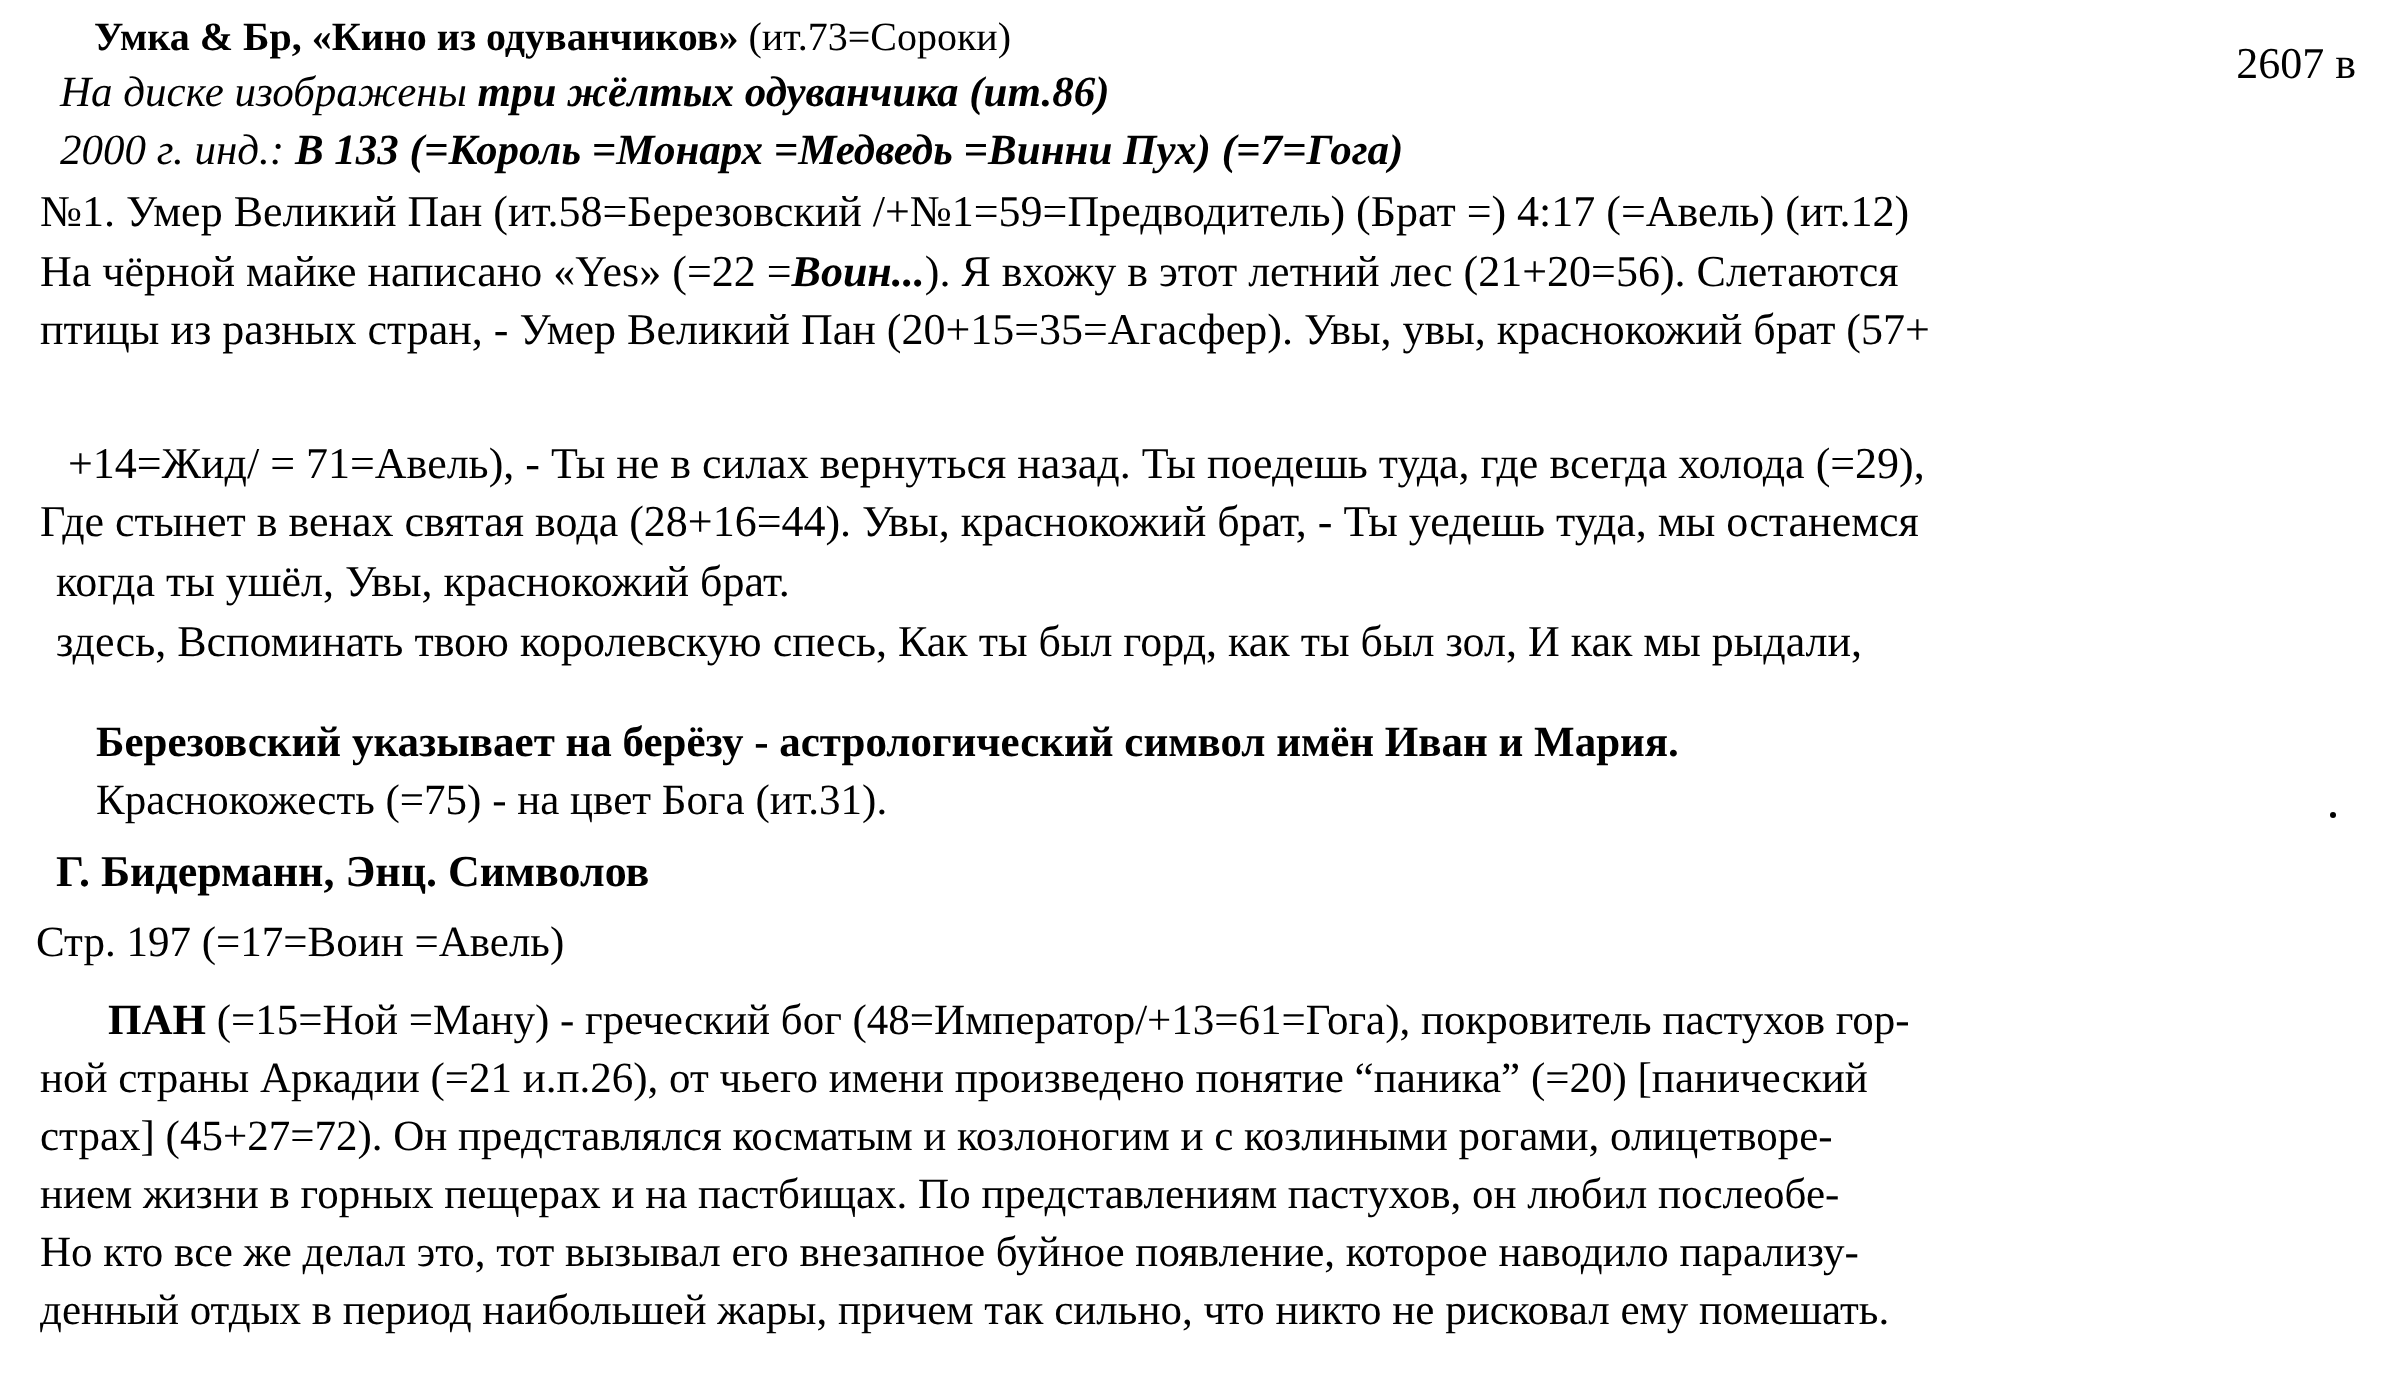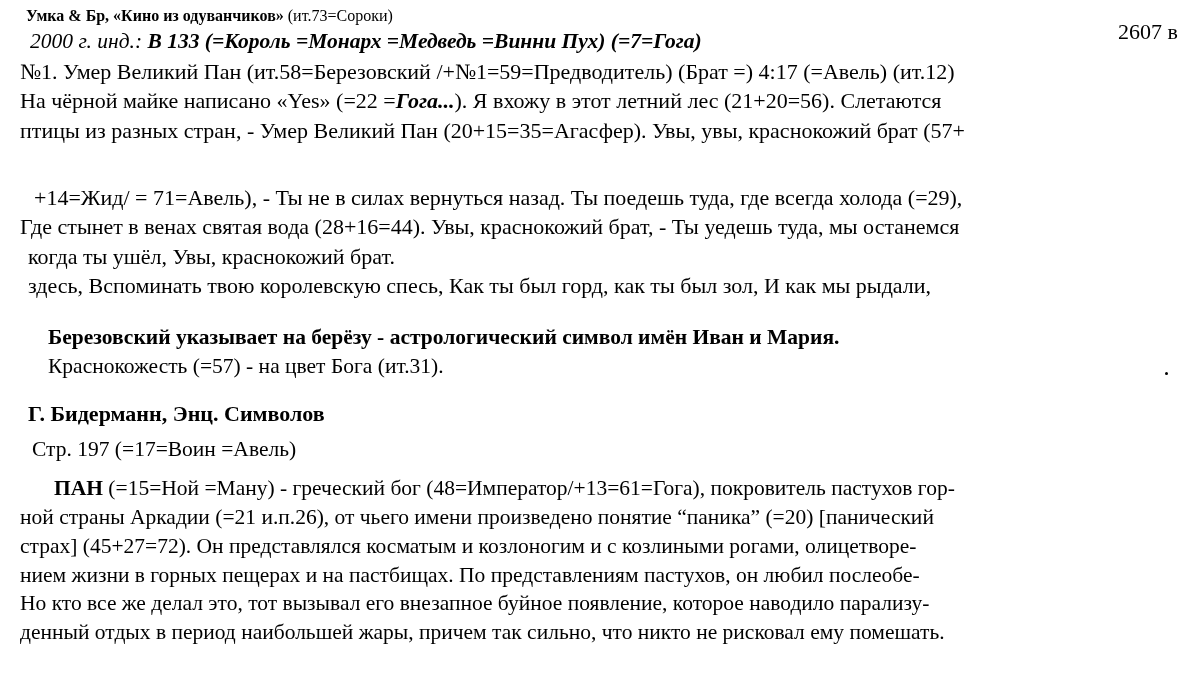--- a/index.html
+++ b/index.html
@@ -27,23 +27,23 @@
     right: 22px;
     font-family: "Liberation Serif", serif;
     font-size: 22px;
     line-height: 1.1;
     white-space: nowrap;
   }
   .b { font-weight: bold; }
   .bi { font-weight: bold; font-style: italic; }
 
   .title-line {
-    font-size: 16px;
+    font-size: 20px;
     line-height: 1.3;
-    margin-left: 8px;
+    margin-left: 29px;
     white-space: nowrap;
   }
   .title-line .b { font-weight: bold; }
 
   .ital-line {
     font-style: italic;
     font-size: 21.5px;
     line-height: 1.35;
     margin-left: 12px;
     white-space: nowrap;
@@ -81,28 +81,27 @@
     width: 3px;
     height: 3px;
     background: #000;
     border-radius: 50%;
   }
 
   .section-head {
     font-weight: bold;
     font-size: 22px;
     line-height: 1.4;
-    margin-top: 18px;
+    margin-top: 6px;
     margin-left: 10px;
     white-space: nowrap;
   }
   .subline {
     font-size: 21.5px;
     line-height: 1.4;
-    margin-left: 14px;
     margin-top: 4px;
     white-space: nowrap;
   }
   .pan-block {
     margin-top: 10px;
     margin-left: 2px;
     margin-right: 2px;
   }
   .pan-block .row {
     font-size: 21.5px;
@@ -115,41 +114,44 @@
 <body>
 
 <div class="page">
 
   <div class="page-number">2607 в</div>
 
   <div class="title-line">
     <span class="b">Умка &amp; Бр, «Кино из одуванчиков»</span><span> (ит.73=Сороки)</span>
   </div>
 
+  <div class="ital-line">
+    <span>На диске изображены </span><span class="bi">три жёлтых одуванчика (ит.86)</span>
+  </div>
 
   <div class="ital-line">
     <span>2000 г. инд.: </span><span class="bi">В 133 (=Король =Монарх =Медведь =Винни Пух) (=7=Гога)</span>
   </div>
 
   <div class="body-block">
     <div class="row">№1. Умер Великий Пан (ит.58=Березовский /+№1=59=Предводитель)   (Брат =) 4:17 (=Авель) (ит.12)</div>
 
     <div class="row">
-      <span>На чёрной майке написано «Yes» (=22 =</span><span class="bi">Гога...</span><span>). Я вхожу в этот летний лес (21+20=56). Слетаются</span>
+      <span>На чёрной майке написано «Yes» (=22 =</span><span class="bi">Воин...</span><span>). Я вхожу в этот летний лес (21+20=56). Слетаются</span>
     </div>
 
     <div class="row">птицы из разных стран, - Умер Великий Пан (20+15=35=Агасфер). Увы, увы, краснокожий брат (57+</div>
     <div class="row ind-1">+14=Жид/ = 71=Авель), - Ты не в силах вернуться назад. Ты поедешь туда, где всегда холода (=29),</div>
     <div class="row">Где стынет в венах святая вода (28+16=44). Увы, краснокожий брат, - Ты уедешь туда, мы останемся</div>
     <div class="row ind-3">когда ты ушёл, Увы, краснокожий брат.</div>
     <div class="row ind-3">здесь, Вспоминать твою королевскую спесь, Как ты был горд, как ты был зол, И как мы рыдали,</div>
   </div>
 
   <div class="note note-gap">Березовский указывает на берёзу - астрологический символ имён Иван и Мария.</div>
-  <div class="note dot-right">Краснокожесть (=57) - на цвет Бога (ит.31).</div>
+  <div class="note dot-right">Краснокожесть (=75) - на цвет Бога (ит.31).</div>
 
   <div class="section-head">Г. Бидерманн, Энц. Символов</div>
   <div class="subline">Стр. 197 (=17=Воин =Авель)</div>
 
   <div class="pan-block">
     <div class="row pan-indent">
       <span class="b">ПАН</span><span> (=15=Ной =Ману) - греческий бог (48=Император/+13=61=Гога), покровитель пастухов гор-</span>
     </div>
     <div class="row">ной страны Аркадии (=21 и.п.26), от чьего имени произведено понятие “паника” (=20) [панический</div>
     <div class="row">страх] (45+27=72). Он представлялся косматым и козлоногим и с козлиными рогами, олицетворе-</div>

